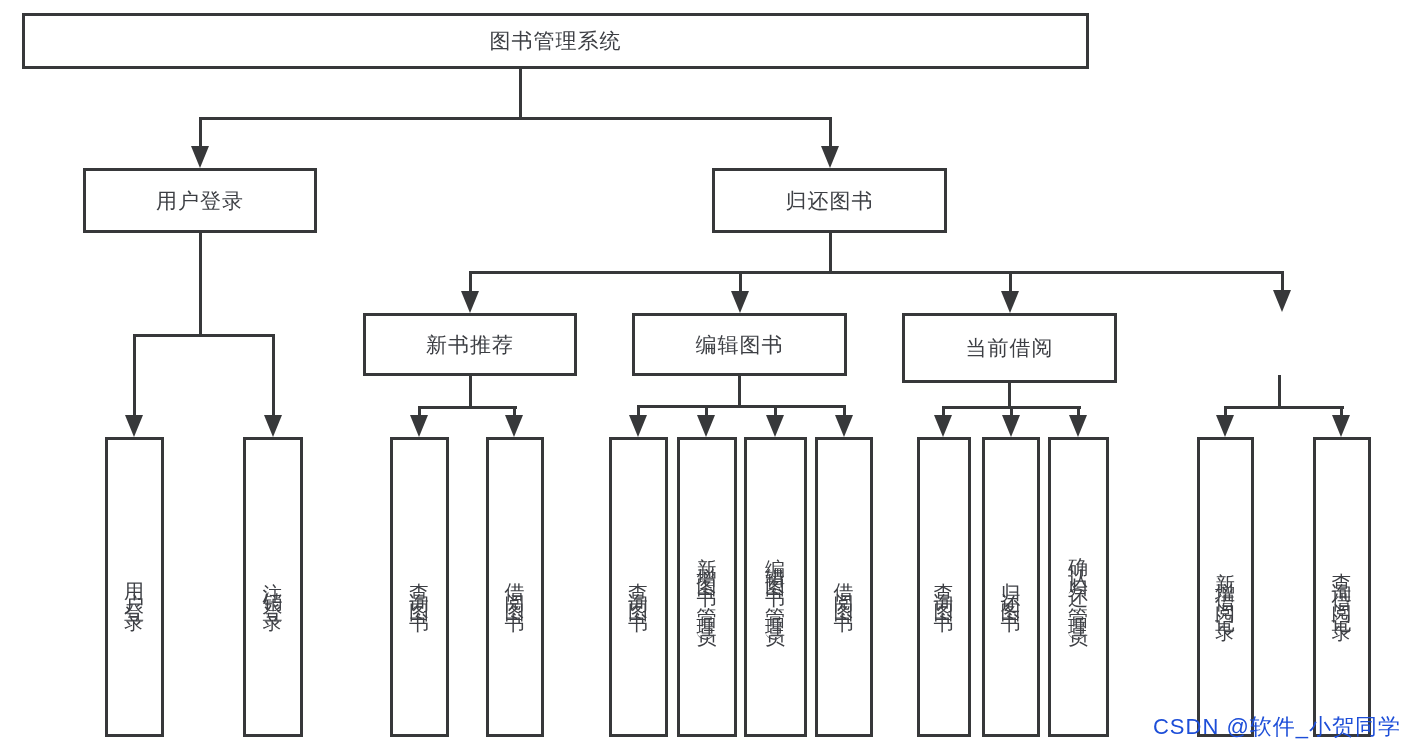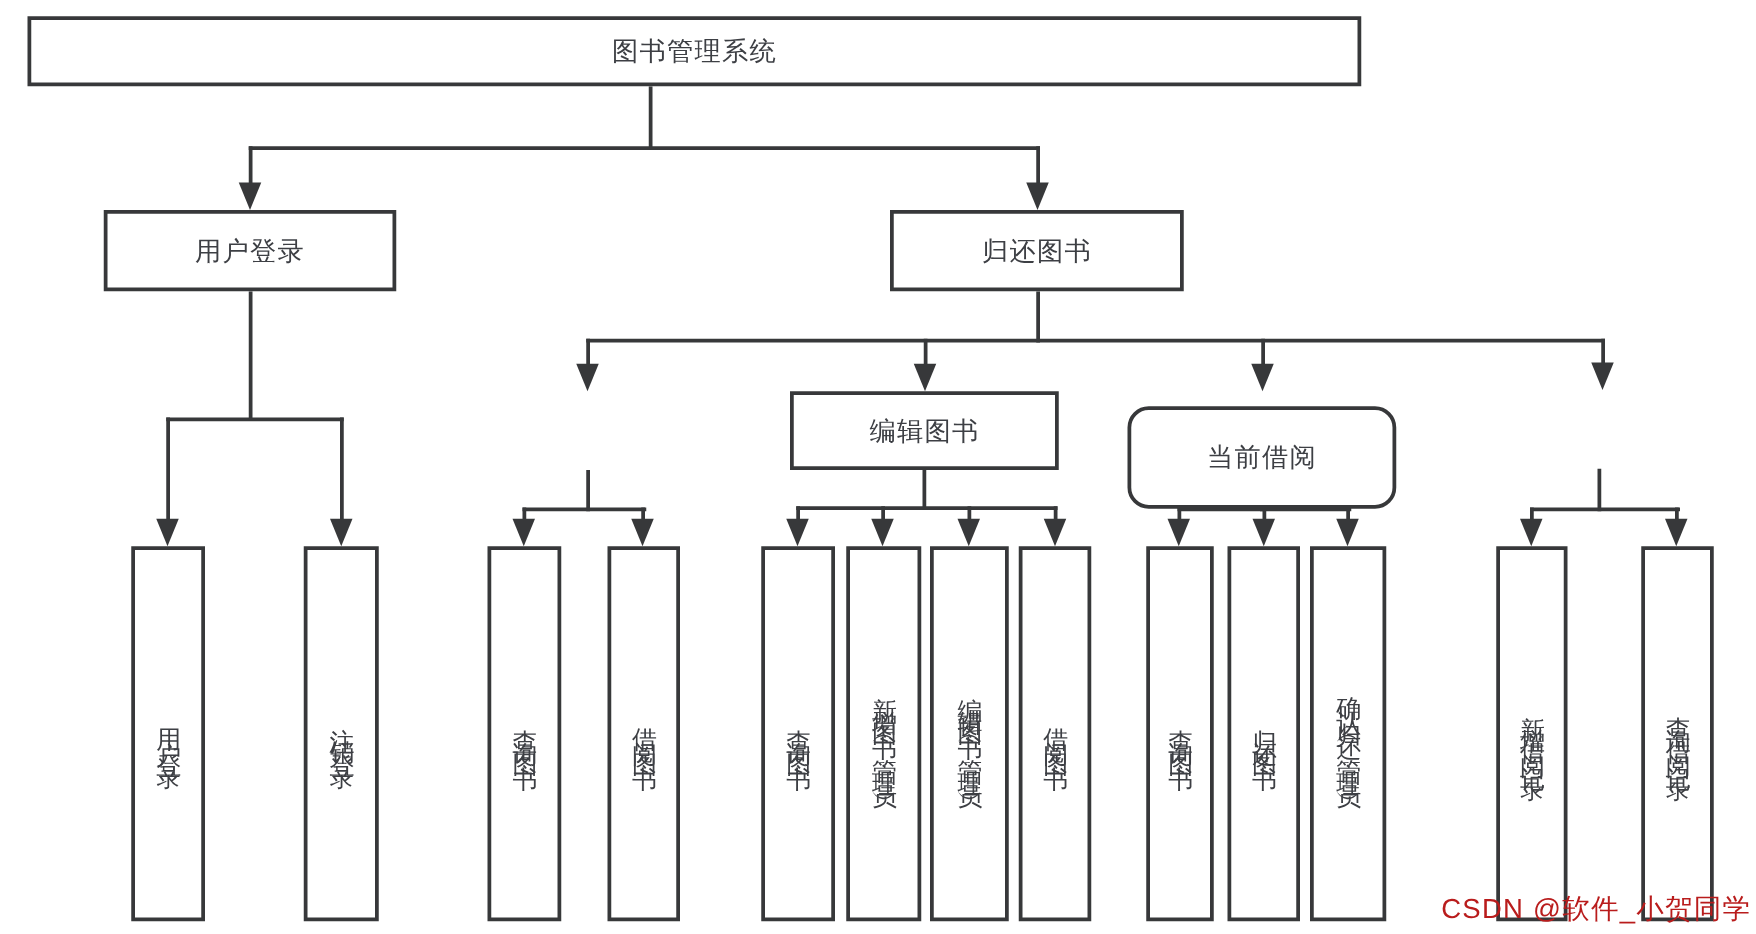--- a/index.html
+++ b/index.html
@@ -44,21 +44,21 @@
     border-left:9px solid transparent;
     border-right:9px solid transparent;
     border-top:22px solid #37383a;
   }
   .watermark{
     position:absolute;
     right:4px;
     top:712px;
     font-size:22px;
     letter-spacing:1px;
-    color:#b91c1c;
+    color:#1d4ed8;
     z-index:5;
     white-space:nowrap;
   }
 </style>
 </head>
 <body>
 
 <div class="canvas">
 
   <div class="vl" style="left:519px;top:69px;height:49px;"></div>
@@ -124,24 +124,27 @@
     <span>图书管理系统</span>
   </div>
 
   <div class="box h" style="left:83px;top:168px;width:234px;height:65px;">
     <span>用户登录</span>
   </div>
   <div class="box h" style="left:712px;top:168px;width:235px;height:65px;">
     <span>归还图书</span>
   </div>
 
+  <div class="box h" style="left:363px;top:313px;width:214px;height:63px;">
+    <span>新书推荐</span>
+  </div>
   <div class="box h" style="left:632px;top:313px;width:215px;height:63px;">
     <span>编辑图书</span>
   </div>
-  <div class="box h" style="left:902px;top:325px;width:215px;height:82px;border-radius:17px;">
+  <div class="box h" style="left:902px;top:313px;width:215px;height:70px;">
     <span>当前借阅</span>
   </div>
 
   <div class="box v" style="left:105px;top:437px;width:59px;height:300px;">
     <span>用户登录</span>
   </div>
   <div class="box v" style="left:243px;top:437px;width:60px;height:300px;">
     <span>注销登录</span>
   </div>
 

